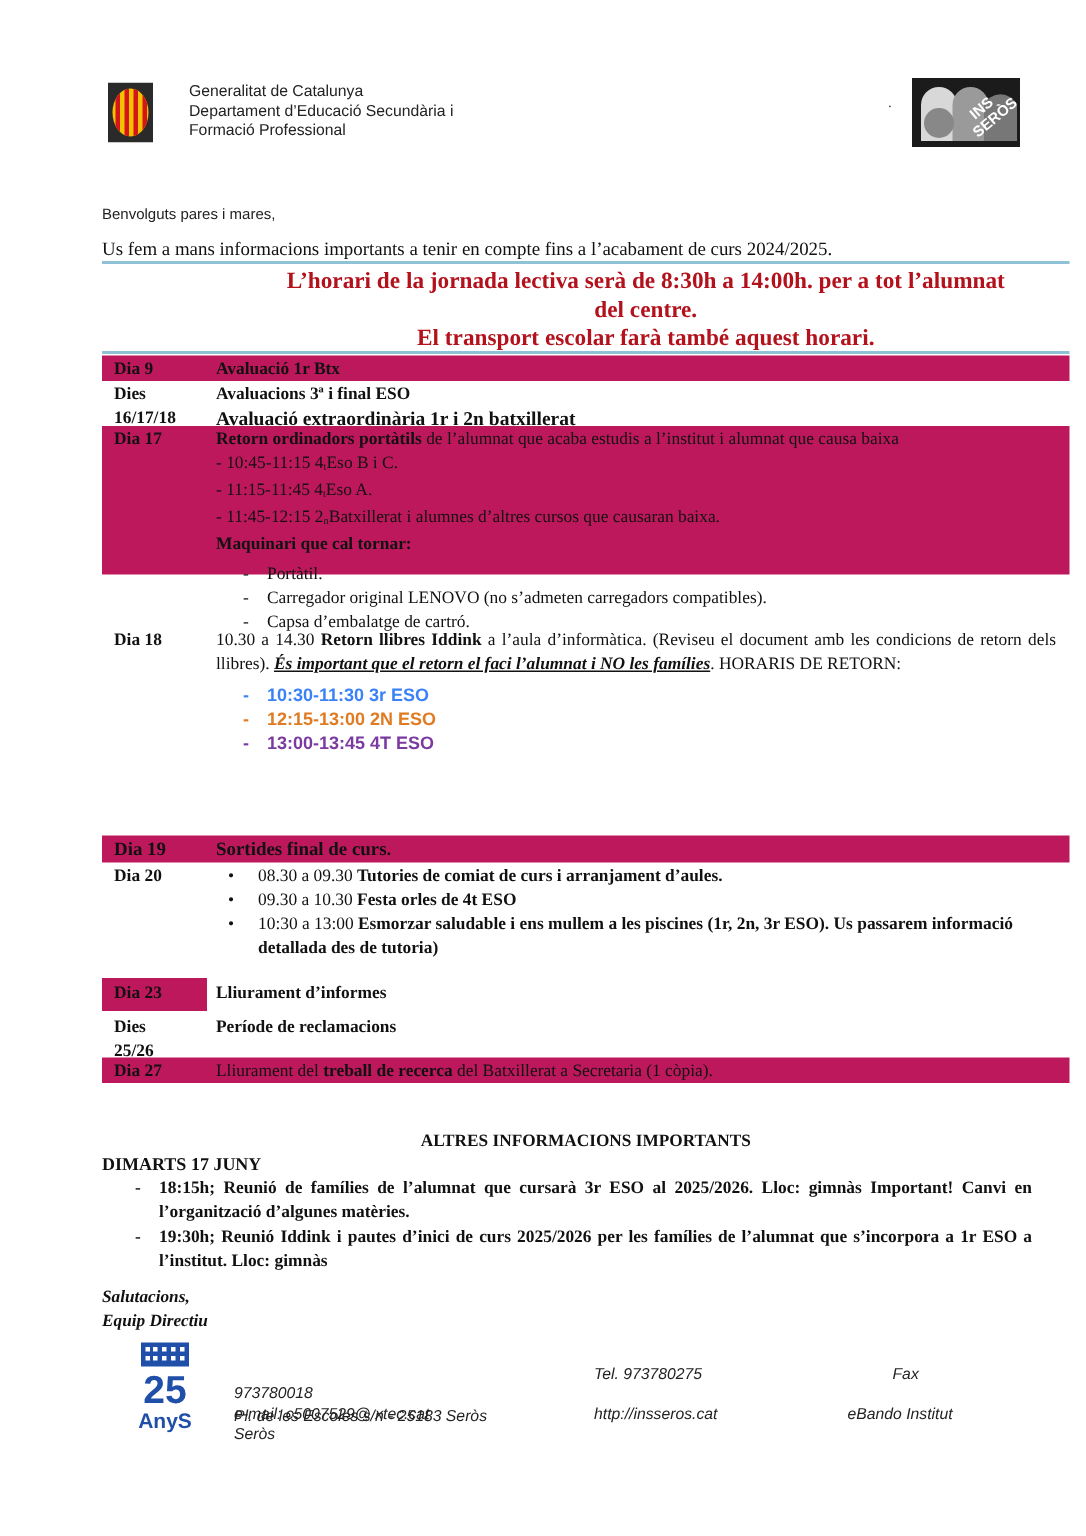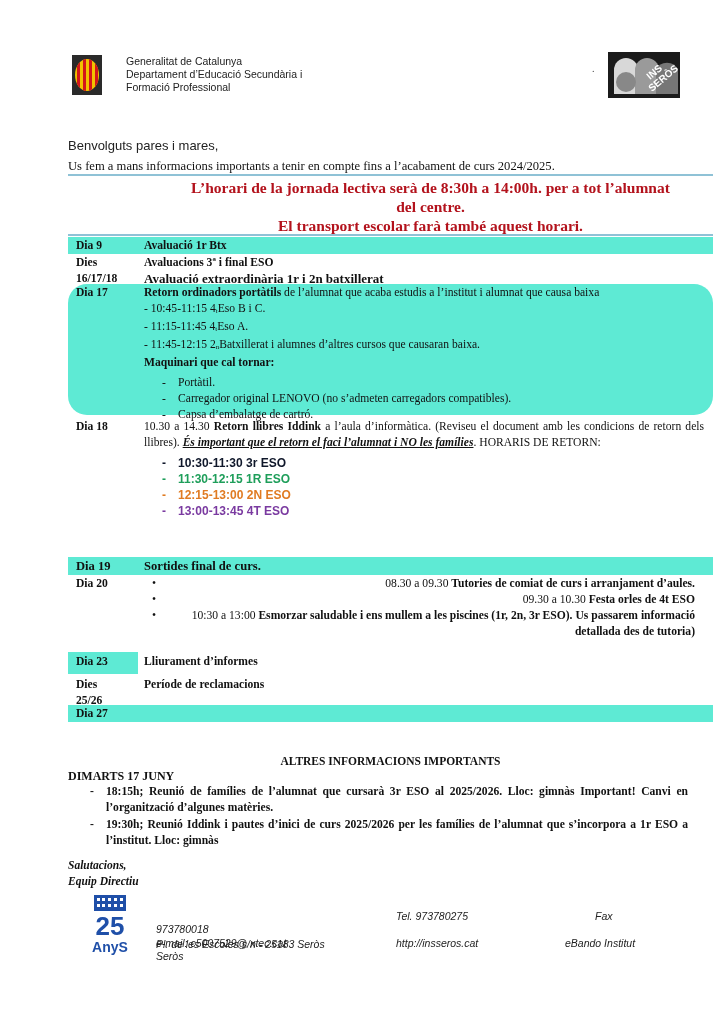--- a/index.html
+++ b/index.html
@@ -5,40 +5,40 @@
   html, body { margin: 0; padding: 0; background: #ffffff; }
   body { width: 724px; height: 1024px; position: relative; overflow: hidden; font-family: "Liberation Serif", serif; color: #111; }
   .abs { position: absolute; }
 
   
   .gen-logo { left: 72px; top: 55px; width: 30px; height: 40px; }
   .gen-text { left: 126px; top: 55px; font-family: "Liberation Sans", sans-serif; font-size: 10.5px; line-height: 13px; color: #222; }
   .dot { left: 592px; top: 63px; font-size: 10px; color: #444; }
   .ins-logo { left: 608px; top: 52px; width: 72px; height: 46px; background: #1a1a1a; }
 
-  .greet { left: 68px; top: 138px; font-family: "Liberation Sans", sans-serif; font-size: 13px; color: #222; }
+  .greet { left: 68px; top: 138px; font-family: "Liberation Sans", sans-serif; font-size: 10px; color: #222; }
   .intro { left: 68px; top: 159px; font-size: 12.6px; color: #111; }
 
   
   .banner { left: 68px; top: 174px; width: 645px; border-top: 2px solid #8fc2d6; border-bottom: 2px solid #8fc2d6; height: 58px; }
   .banner-left { position: absolute; left: 4px; top: 2px; width: 68px; text-align: center; color: #b3121c; font-weight: bold; font-size: 15.5px; line-height: 19px; }
   .banner-right { position: absolute; left: 80px; top: 2px; width: 565px; text-align: center; color: #b3121c; font-weight: bold; font-size: 15.5px; line-height: 19px; }
 
   
   .row { position: absolute; left: 68px; width: 645px; font-size: 11.6px; line-height: 16px; }
-  .shade { background: #5eead4; }
+  .shade { background: #be185d; }
   .day { position: absolute; left: 8px; top: 1px; font-weight: bold; width: 60px; }
   .content { position: absolute; left: 76px; top: 1px; width: 560px; }
   .b { font-weight: bold; }
   .sub { font-size: 7px; vertical-align: -1px; }
   .dash-list { margin: 4px; padding: 0; list-style: none; }
   .dash-list li { position: relative; padding-left: 22px; }
   .dash-list li::before { content: "-"; position: absolute; left: 6px; }
   .bullet-list { margin: 0; padding: 0; list-style: none; }
-  .bullet-list li { position: relative; padding-left: 22px; text-align: right; }
+  .bullet-list li { position: relative; padding-left: 22px; }
   .bullet-list li::before { content: "•"; position: absolute; left: 2px; }
 
   .ret { font-weight: bold; font-family: "Liberation Sans", sans-serif; font-size: 12px; }
 
   .section-title { left: 68px; top: 755px; width: 645px; text-align: center; font-weight: bold; font-size: 11.5px; }
   .section-sub { left: 68px; top: 769px; font-weight: bold; font-size: 12px; }
   .info-list { left: 68px; top: 784px; width: 620px; font-weight: bold; font-size: 11.6px; line-height: 16px; }
   .info-list .item { position: relative; padding-left: 38px; text-align: justify; margin-bottom: 1px; }
   .info-list .item::before { content: "-"; position: absolute; left: 22px; }
 
@@ -103,43 +103,42 @@
   <div class="day">
     <div>Dies</div>
     <div>16/17/18</div>
   </div>
   <div class="content b">
     <div>Avaluacions 3ª i final ESO</div>
     <div style="font-size:13px;">Avaluació extraordinària 1r i 2n batxillerat</div>
   </div>
 </div>
 
-<div class="row shade" style="top:284px;height:131px;border-radius:19px;">
+<div class="row shade" style="top:284px;height:99px;">
   <div class="day">Dia 17</div>
   <div class="content">
     <div><span class="b">Retorn ordinadors portàtils</span><span> de l’alumnat que acaba estudis a l’institut i alumnat que causa baixa</span></div>
     <div><span>- 10:45-11:15 4</span><span class="sub">t</span><span>Eso B i C.</span></div>
     <div><span>- 11:15-11:45 4</span><span class="sub">t</span><span>Eso A.</span></div>
     <div><span>- 11:45-12:15 2</span><span class="sub">n</span><span>Batxillerat i alumnes d’altres cursos que causaran baixa.</span></div>
     <div class="b">Maquinari que cal tornar:</div>
     <ul class="dash-list" style="padding-left:8px;">
       <li>Portàtil.</li>
       <li>Carregador original LENOVO (no s’admeten carregadors compatibles).</li>
       <li>Capsa d’embalatge de cartró.</li>
     </ul>
   </div>
 </div>
 
 <div class="row" style="top:418px;height:120px;">
   <div class="day">Dia 18</div>
   <div class="content" style="text-align:justify;">
     <span>10.30 a 14.30 </span><span class="b">Retorn llibres Iddink</span><span> a l’aula d’informàtica. (Reviseu el document amb les condicions de retorn dels llibres). </span><span class="b" style="font-style:italic;text-decoration:underline;">És important que el retorn el faci l’alumnat i NO les famílies</span><span>.  HORARIS DE RETORN:</span>
     <ul class="dash-list" style="padding-left:8px;">
-      <li class="ret" style="color: #0f172a;">10:30-11:30 3r ESO</li>
-      <li class="ret" style="color: rgb(30, 158, 90);">11:30-12:15 1R ESO</li>
+      <li class="ret" style="color: #3b82f6;">10:30-11:30 3r ESO</li>
       <li class="ret" style="color: rgb(224, 123, 34);">12:15-13:00 2N ESO</li>
       <li class="ret" style="color: rgb(122, 58, 160);">13:00-13:45 4T ESO</li>
     </ul>
   </div>
 </div>
 
 <div class="row shade" style="top:557px;height:18px;font-size:12.6px;">
   <div class="day">Dia 19</div>
   <div class="content b">Sortides final de curs.</div>
 </div>
@@ -164,20 +163,21 @@
 <div class="row" style="top:676px;height:30px;">
   <div class="day">
     <div>Dies</div>
     <div>25/26</div>
   </div>
   <div class="content b">Període de reclamacions</div>
 </div>
 
 <div class="row shade" style="top:705px;height:17px;">
   <div class="day">Dia 27</div>
+  <div class="content"><span>Lliurament del </span><span class="b">treball de recerca</span><span> del Batxillerat a Secretaria (1 còpia).</span></div>
 </div>
 
 <div class="abs section-title">ALTRES INFORMACIONS IMPORTANTS</div>
 <div class="abs section-sub">DIMARTS 17 JUNY</div>
 <div class="abs info-list">
   <div class="item">18:15h; Reunió de famílies de l’alumnat que cursarà 3r ESO al 2025/2026. Lloc: gimnàs  Important! Canvi en l’organització d’algunes matèries.</div>
   <div class="item">19:30h; Reunió Iddink i pautes d’inici de curs 2025/2026 per les famílies de l’alumnat que s’incorpora a 1r ESO a l’institut. Lloc: gimnàs</div>
 </div>
 
 <div class="abs sign">

